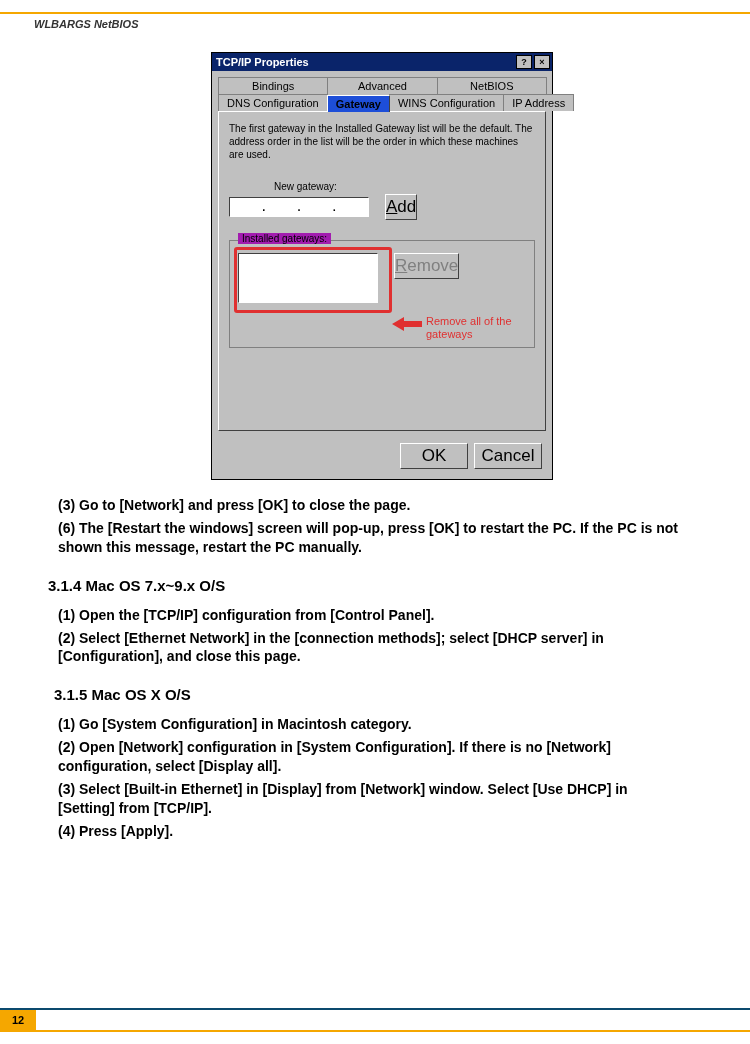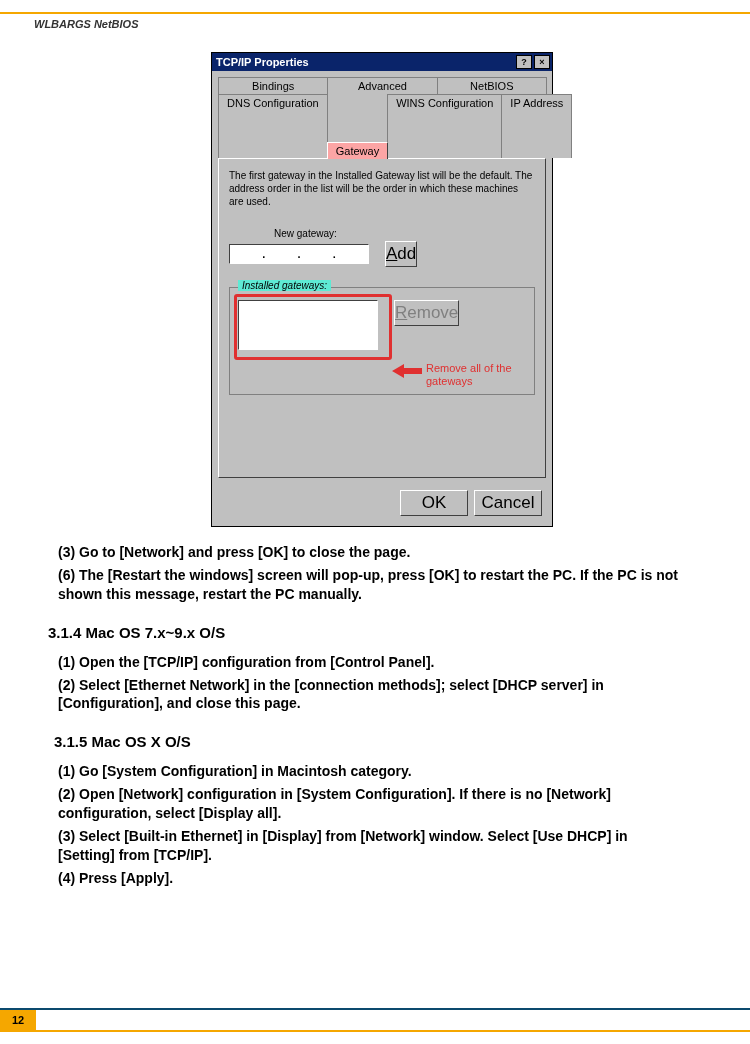--- a/index.html
+++ b/index.html
@@ -88,26 +88,25 @@
     border: 1px solid #808080;
     border-bottom: none;
     padding: 2px 8px;
     background: #c0c0c0;
     margin-right: -1px;
     position: relative;
     font-size: 11px;
     white-space: nowrap;
   }
   .tab.active {
-    background: #fca5a5;
+    background: #1d4ed8;
     border-color: #fff #404040 #c0c0c0 #fff;
     z-index: 3;
     top: 1px;
-    font-weight: normal;
-    margin-top: 47px;
+    font-weight: bold;
   }
   .panel {
     margin: 0 6px 6px 6px;
     border-top: 1px solid #fff;
     border-left: 1px solid #fff;
     border-right: 1px solid #404040;
     border-bottom: 1px solid #404040;
     padding: 10px 10px 14px 10px;
     background: #c0c0c0;
     min-height: 320px;
@@ -153,24 +152,23 @@
   .btn98.disabled { color: #808080; }
   .groupbox {
     border: 1px solid #808080;
     margin-top: 20px;
     padding: 12px 8px 44px 8px;
     position: relative;
   }
   .groupbox-label {
     position: absolute;
     top: -8px; left: 8px;
-    background: #5eead4;
+    background: #a21caf;
     padding: 0 4px;
     font-size: 10px;
-    font-style: italic;
   }
   .listbox {
     width: 140px;
     height: 50px;
     border-top: 1px solid #404040;
     border-left: 1px solid #404040;
     border-right: 1px solid #fff;
     border-bottom: 1px solid #fff;
     background: #fff;
     display: inline-block;

